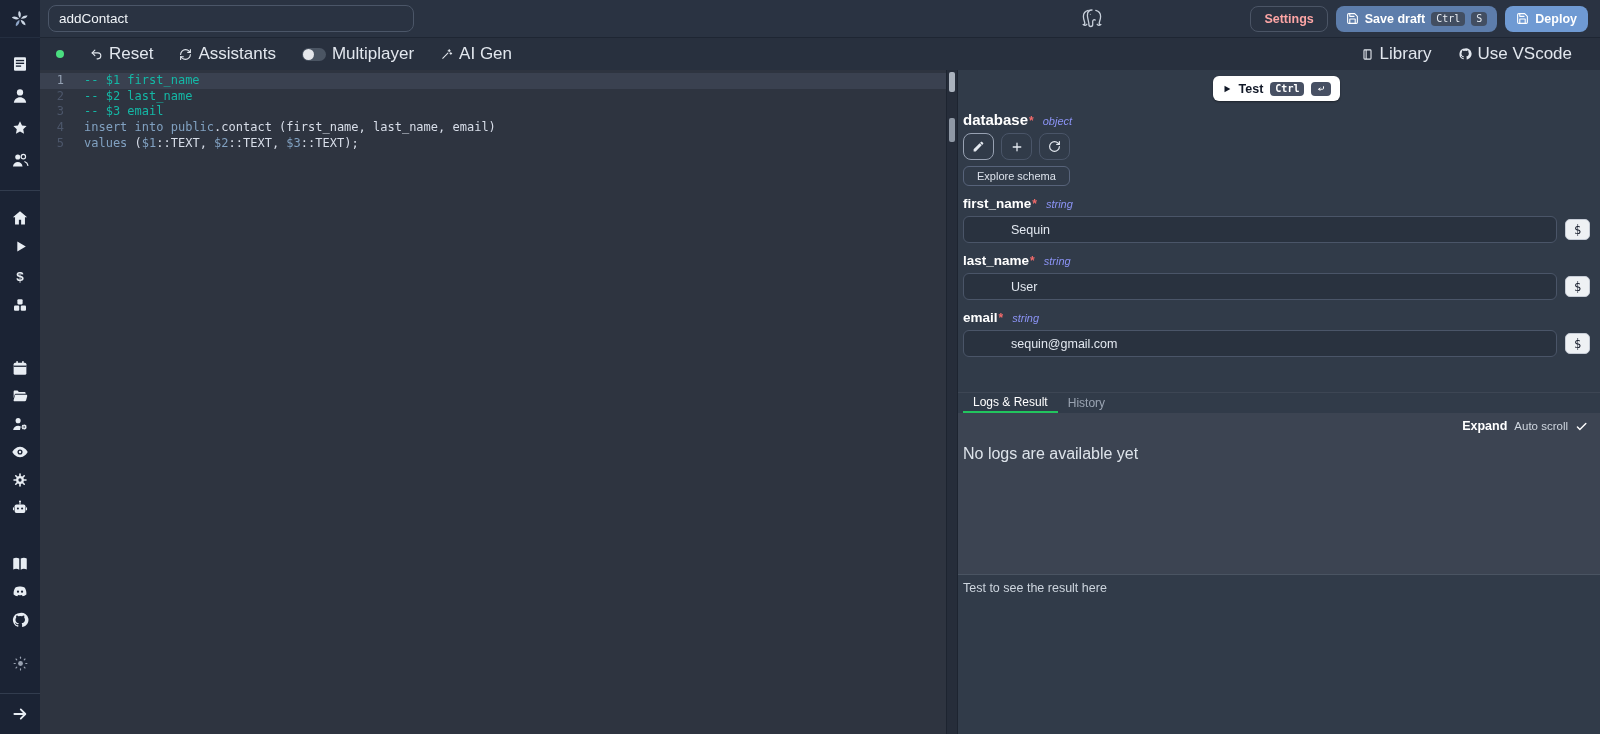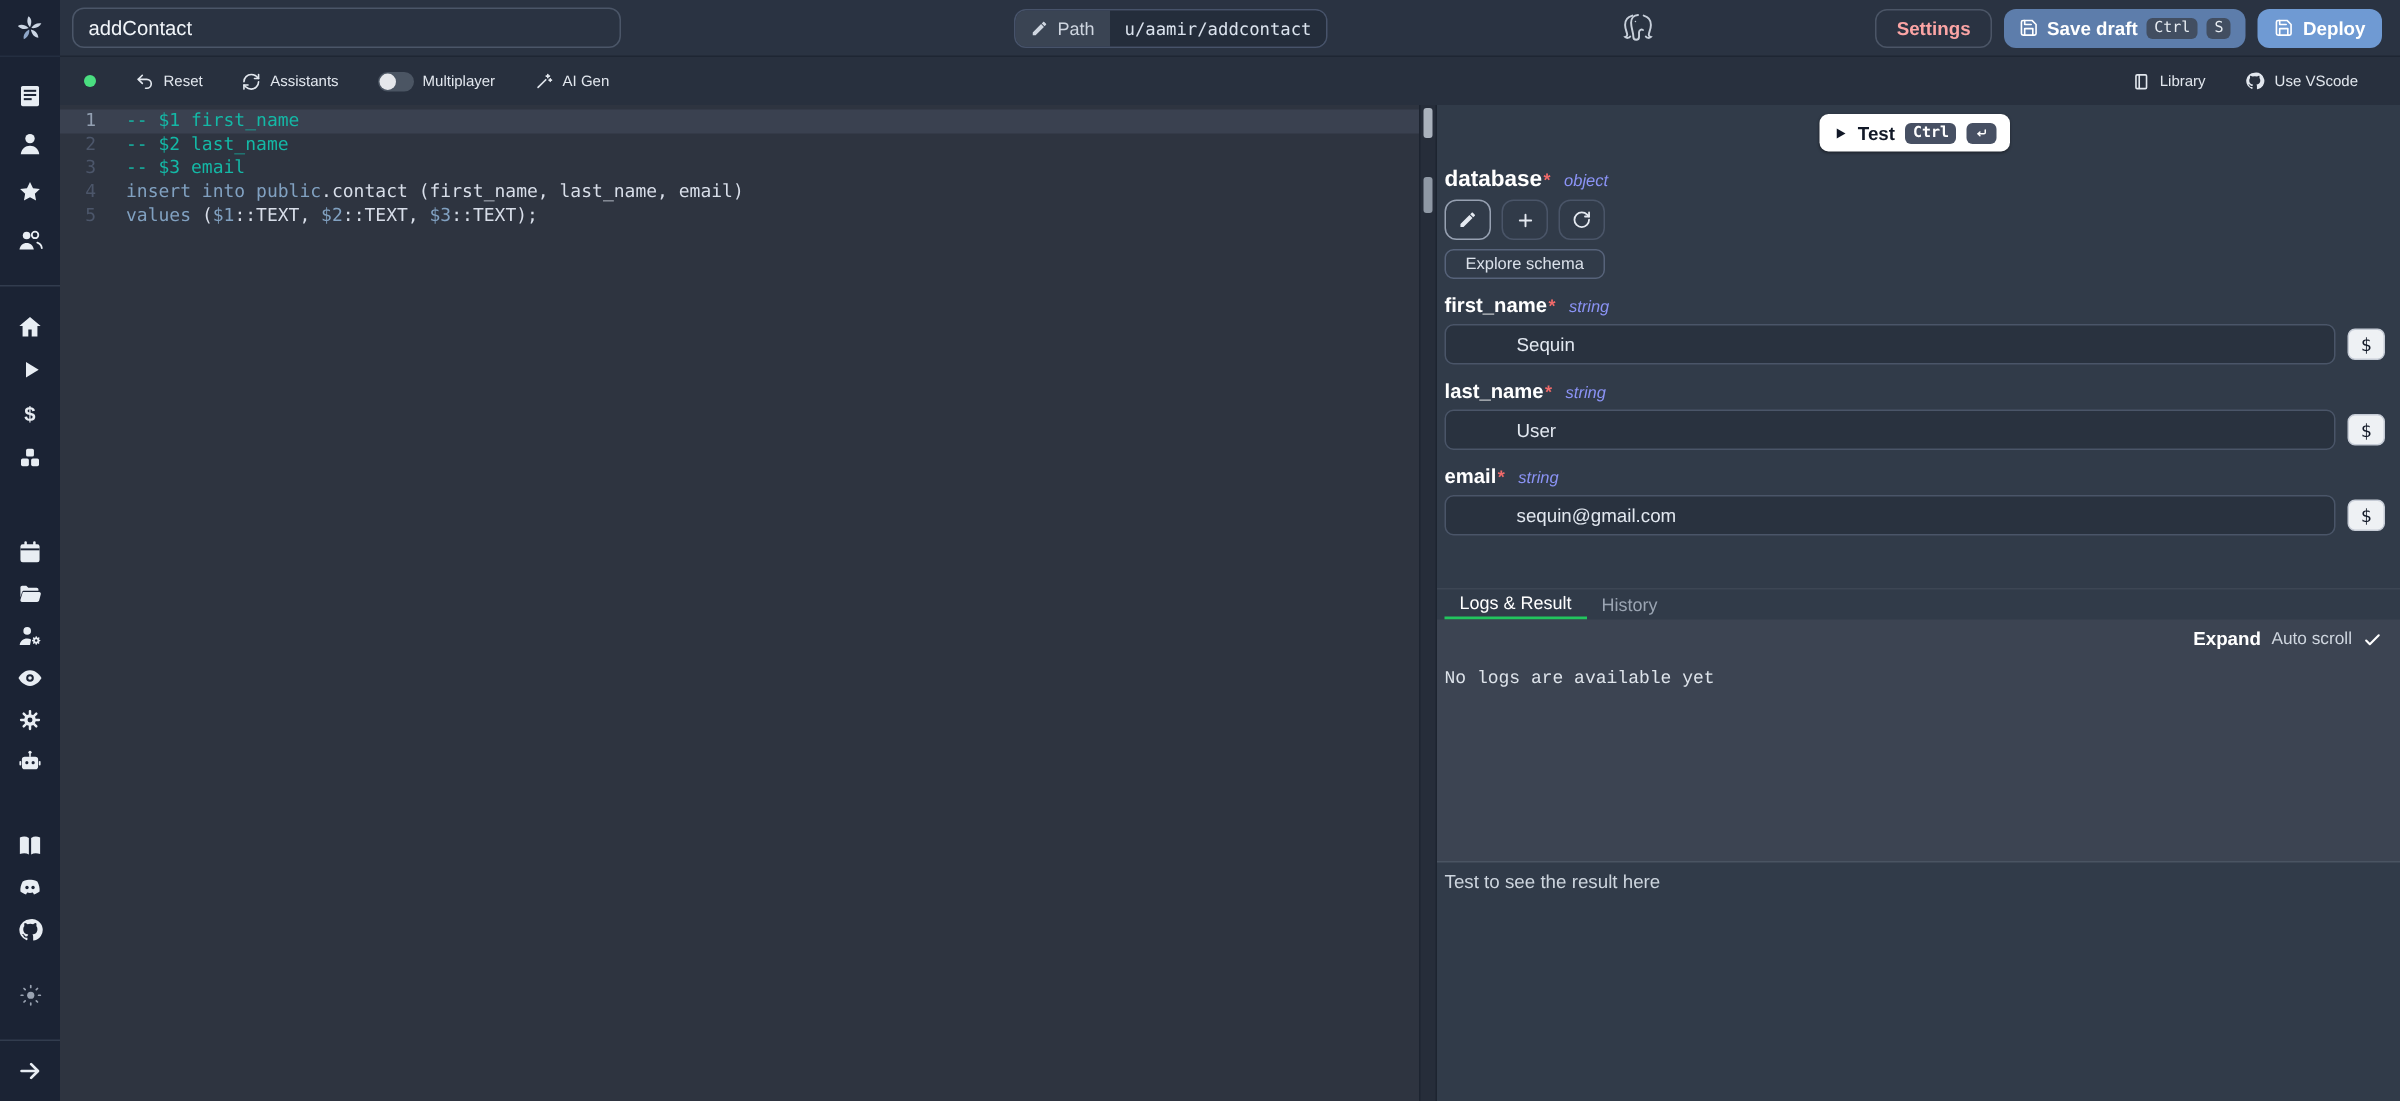--- a/index.html
+++ b/index.html
@@ -28,21 +28,21 @@
   .path-right { background:#242d3b; display:flex; align-items:center; padding:0 10px; font-family:"DejaVu Sans Mono",monospace; font-size:11.5px; color:#dbe3ee; }
   .pg-logo { position:absolute; left:1040px; top:7px; color:#c7cfda; }
   .topbar-right { margin-left:auto; margin-right:12px; display:flex; gap:8px; align-items:center; }
   .btn { height:26px; display:flex; align-items:center; gap:6px; border-radius:8px; font-size:12.5px; font-weight:600; cursor:pointer; border:none; color:#fff; font-family:"Liberation Sans",sans-serif; }
   .btn-settings { background:transparent; border:1px solid #4b5566; padding:0 13px; color:#fca5a5; }
   .btn-savedraft { background:#5d7dab; padding:0 10px; }
   .btn-deploy { background:#6f9ad3; padding:0 11px; }
   .kbd { background:#424e61; border-radius:4px; padding:2px 5px; font-family:"DejaVu Sans Mono",monospace; font-size:10px; color:#e7ecf2; font-weight:400; line-height:1; }
 
   
-  .toolbar2 { height:32px; background:#28303e; display:flex; align-items:center; padding-left:16px; gap:26px; font-size:10px; color:#e2e7ee; flex-shrink:0; }
+  .toolbar2 { height:32px; background:#28303e; display:flex; align-items:center; padding-left:16px; gap:26px; font-size:17px; color:#e2e7ee; flex-shrink:0; }
   .tb-item { display:flex; align-items:center; gap:6px; cursor:pointer; }
   .status-dot { width:8px; height:8px; border-radius:50%; background:#4ade80; }
   .toggle { width:24px; height:13px; border-radius:7px; background:#4b5563; position:relative; cursor:pointer; }
   .toggle::after { content:""; position:absolute; left:1px; top:1px; width:11px; height:11px; border-radius:50%; background:#e5e7eb; }
   .toolbar2-right { margin-left:auto; display:flex; gap:26px; margin-right:28px; }
 
   
   .content { display:flex; height:664px; }
 
   
@@ -84,21 +84,21 @@
   .dollar-btn { width:25px; height:21px; background:#eef1f4; border:1px solid #c6ccd6; border-radius:5px; color:#111827; font-family:"DejaVu Sans Mono",monospace; font-size:12px; display:flex; align-items:center; justify-content:center; cursor:pointer; flex-shrink:0; }
 
   .tabs-row { height:21px; border-top:1px solid #3d4654; display:flex; padding-left:5px; background:#313b49; flex-shrink:0; }
   .tab { padding:0 10px; font-size:12px; display:flex; align-items:center; color:#9aa4b2; cursor:pointer; }
   .tab.active { color:#ffffff; border-bottom:2px solid #22c55e; font-weight:500; }
 
   .logs-area { height:161px; background:#3c4452; padding:4px 12px 0 5px; flex-shrink:0; }
   .logs-controls { display:flex; justify-content:flex-end; align-items:center; gap:7px; height:18px; }
   .expand-label { font-weight:700; color:#fff; font-size:12.5px; cursor:pointer; }
   .autoscroll-label { color:#cfd6df; font-size:11.5px; cursor:pointer; }
-  .logs-text { margin-top:10px; font-family:Liberation Mono, monospace; font-size:12px; color:#dde3ea; }
+  .logs-text { margin-top:10px; font-family:Liberation Sans, sans-serif; font-size:16px; color:#dde3ea; }
 
   .result-area { flex:1; border-top:1px solid #4a5462; background:#313b49; padding:6px 10px 0 5px; font-size:12.5px; color:#cdd5de; }
 </style>
 </head>
 <body>
 
 <div class="app">
 
   <aside class="sidebar">
     <div class="sb-logo">
@@ -259,29 +259,20 @@
         <path d="M4.5 12h14"></path>
           <path d="m13 5.9 6.1 6.1-6.1 6.1"></path>
       </svg>
     </div>
   </aside>
 
   <div class="main">
 
     <header class="topbar">
       <input class="name-input" value="addContact" style="">
-      <div class="path-widget">
-        <div class="path-left">
-          <svg width="12" height="12" viewBox="0 0 24 24" fill="currentColor">
-            <path d="M3 17.2V21h3.8L17.9 9.9l-3.8-3.8zM20.7 7.1c.4-.4.4-1 0-1.4l-2.4-2.4c-.4-.4-1-.4-1.4 0l-1.9 1.9 3.8 3.8z"></path>
-          </svg>
-          <span>Path</span>
-        </div>
-        <div class="path-right">u/aamir/addcontact</div>
-      </div>
       <div class="pg-logo">
         <svg width="24" height="24" viewBox="0 0 24 24" fill="none" stroke="currentColor" stroke-width="1.3" stroke-linecap="round">
           <path d="M8.2 3.4C5 4.2 3.4 6.6 3.4 9.6c0 2 .7 3.8 1.2 5.4.5 1.5.1 2.4-1.1 2.7 1 .9 2.6.7 3.3-.4"></path>
           <path d="M15.8 3.4c3.2.8 4.8 3.2 4.8 6.2 0 2-.7 3.8-1.2 5.4-.5 1.5-.1 2.4 1.1 2.7-1 .9-2.6.7-3.3-.4"></path>
           <path d="M12 3c-2.8 0-4.6 2.2-4.6 5.2 0 3.4 1.5 6.3 1.5 9.3 0 1.2.8 2 1.9 2s1.9-.8 1.9-2v-3.1c.2-1.6 1.5-2 2.6-1.4"></path>
           <circle cx="10.3" cy="7.3" r=".5" fill="currentColor" stroke="none"></circle>
         </svg>
       </div>
       <div class="topbar-right">
         <button class="btn btn-settings">

